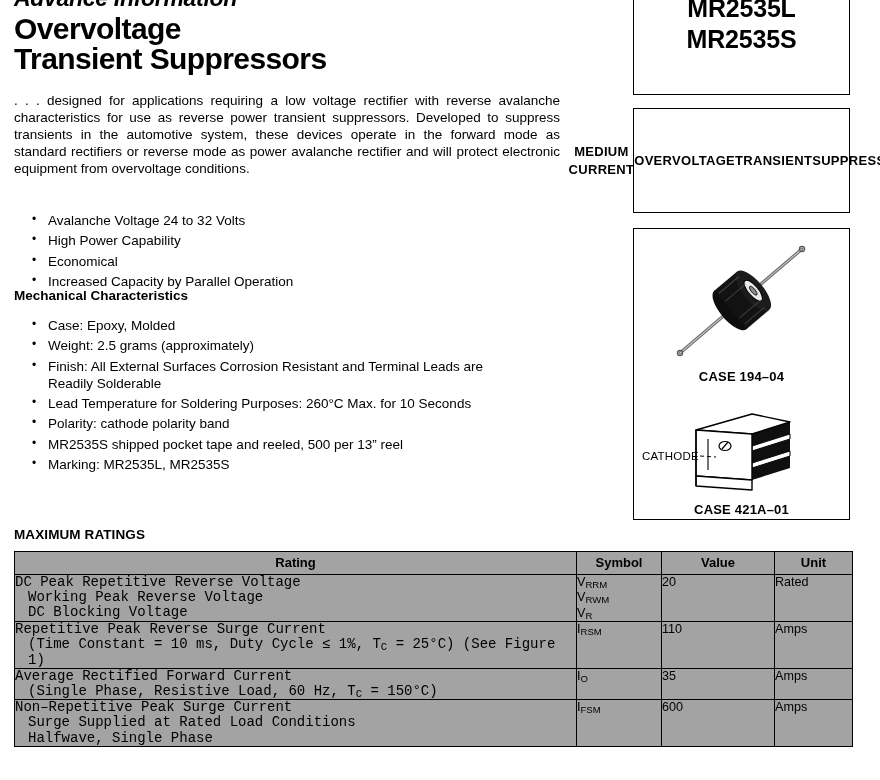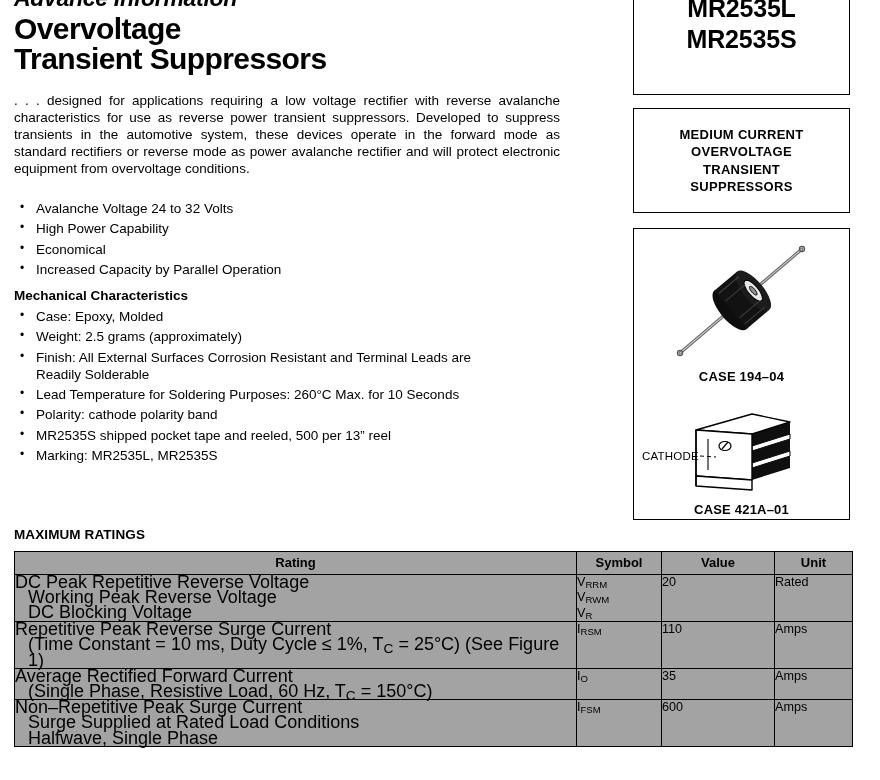--- a/index.html
+++ b/index.html
@@ -84,21 +84,21 @@
   }
   .mech-heading {
     font-size: 13.5px;
     font-weight: bold;
     line-height: 18px;
     margin: 0 0 3px 0;
   }
 
   ul.bullets {
     list-style: none;
-    margin: 0;
+    margin: 12px;
     padding: 0;
   }
   ul.bullets > li {
     position: relative;
     padding-left: 22px;
     font-size: 13.5px;
     line-height: 17.3px;
     margin-bottom: 3px;
   }
   ul.bullets > li::before {
@@ -141,21 +141,21 @@
     font-size: 25px;
     font-weight: bold;
     line-height: 31px;
     letter-spacing: -0.2px;
   }
 
   .box-desc {
     top: 108px;
     height: 105px;
     display: flex;
-    flex-direction: column;
+    flex-direction: row;
     align-items: center;
     justify-content: center;
   }
   .box-desc .dl {
     font-size: 13px;
     font-weight: bold;
     line-height: 17.5px;
     letter-spacing: 0.3px;
     text-align: center;
   }
@@ -217,22 +217,23 @@
     text-align: center;
     font-size: 13px;
     font-weight: bold;
     height: 22px;
     line-height: 22px;
     padding: 0;
     vertical-align: middle;
   }
   td.rating-cell {
     padding: 5px 0 5px 14px;
-    font-size: 18px;
+    font-size: 14px;
     line-height: 15.2px;
+    font-family: Liberation Mono, monospace;
   }
   td.rating-cell .sub {
     display: block;
     padding-left: 13px;
   }
   td.sym-cell,
   td.val-cell,
   td.unit-cell {
     text-align: left;
     font-size: 12.6px;

